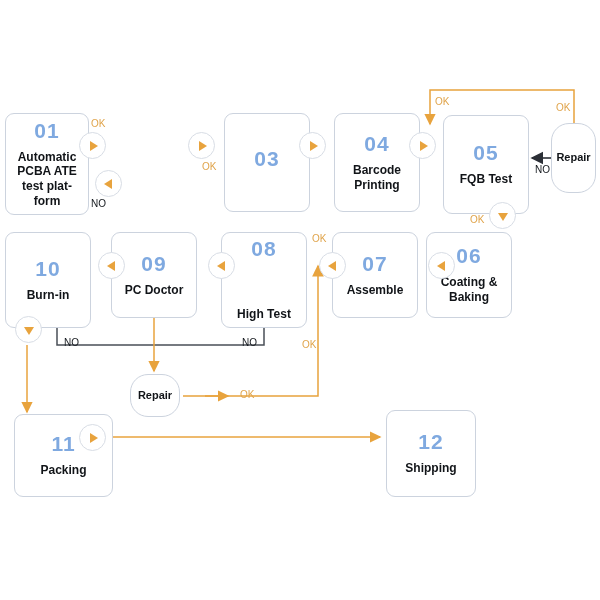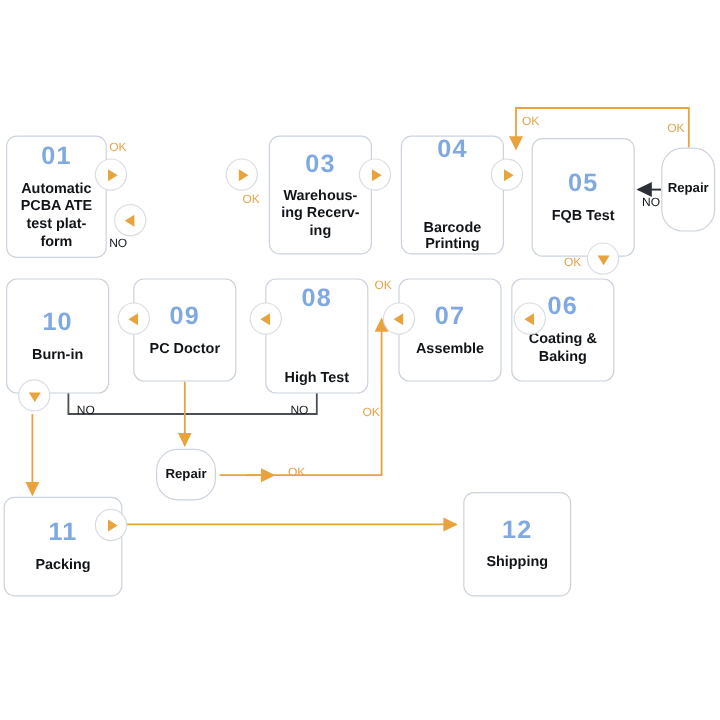--- a/index.html
+++ b/index.html
@@ -118,26 +118,23 @@
     <div class="num">01</div>
     <div class="cap">Automatic
 PCBA ATE
 test plat-
 form</div>
   </div>
 
 
   <div class="node" style="left:224px;top:113px;width:86px;height:99px;">
     <div class="num">03</div>
-    <div class="cap">Warehous-
-ing Recerv-
-ing</div>
-  </div>
-
-  <div class="node" style="left:334px;top:113px;width:86px;height:99px;justify-content:space-between;">
+  </div>
+
+  <div class="node" style="left:334px;top:113px;width:86px;height:99px;">
     <div class="num">04</div>
     <div class="cap">Barcode
 Printing</div>
   </div>
 
   <div class="node" style="left:443px;top:115px;width:86px;height:99px;">
     <div class="num">05</div>
     <div class="cap">FQB Test</div>
   </div>
 
@@ -168,21 +165,21 @@
   <div class="node" style="left:426px;top:232px;width:86px;height:86px;">
     <div class="num">06</div>
     <div class="cap">Coating &amp;
 Baking</div>
   </div>
 
   <div class="node plain" style="left:130px;top:374px;width:50px;height:43px;">
     <div class="cap">Repair</div>
   </div>
 
-  <div class="node" style="left:3px;top:414px;width:99px;height:83px;">
+  <div class="node" style="left:14px;top:414px;width:99px;height:83px;">
     <div class="num">11</div>
     <div class="cap">Packing</div>
   </div>
 
   <div class="node" style="left:386px;top:410px;width:90px;height:87px;">
     <div class="num">12</div>
     <div class="cap">Shipping</div>
   </div>
 
   <div class="badge right" style="left:79px;top:132px;">

